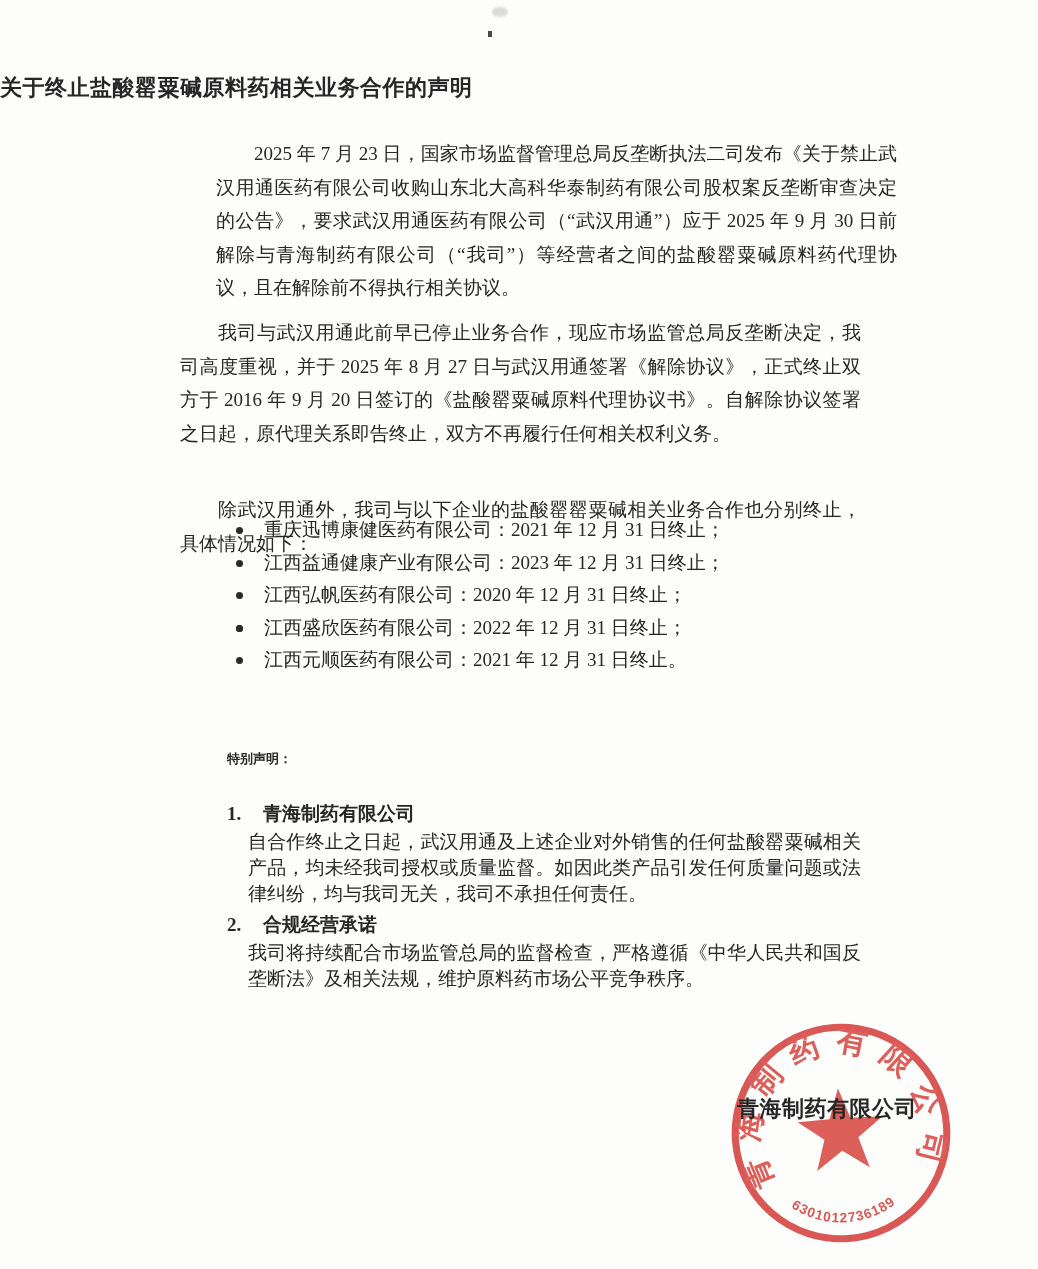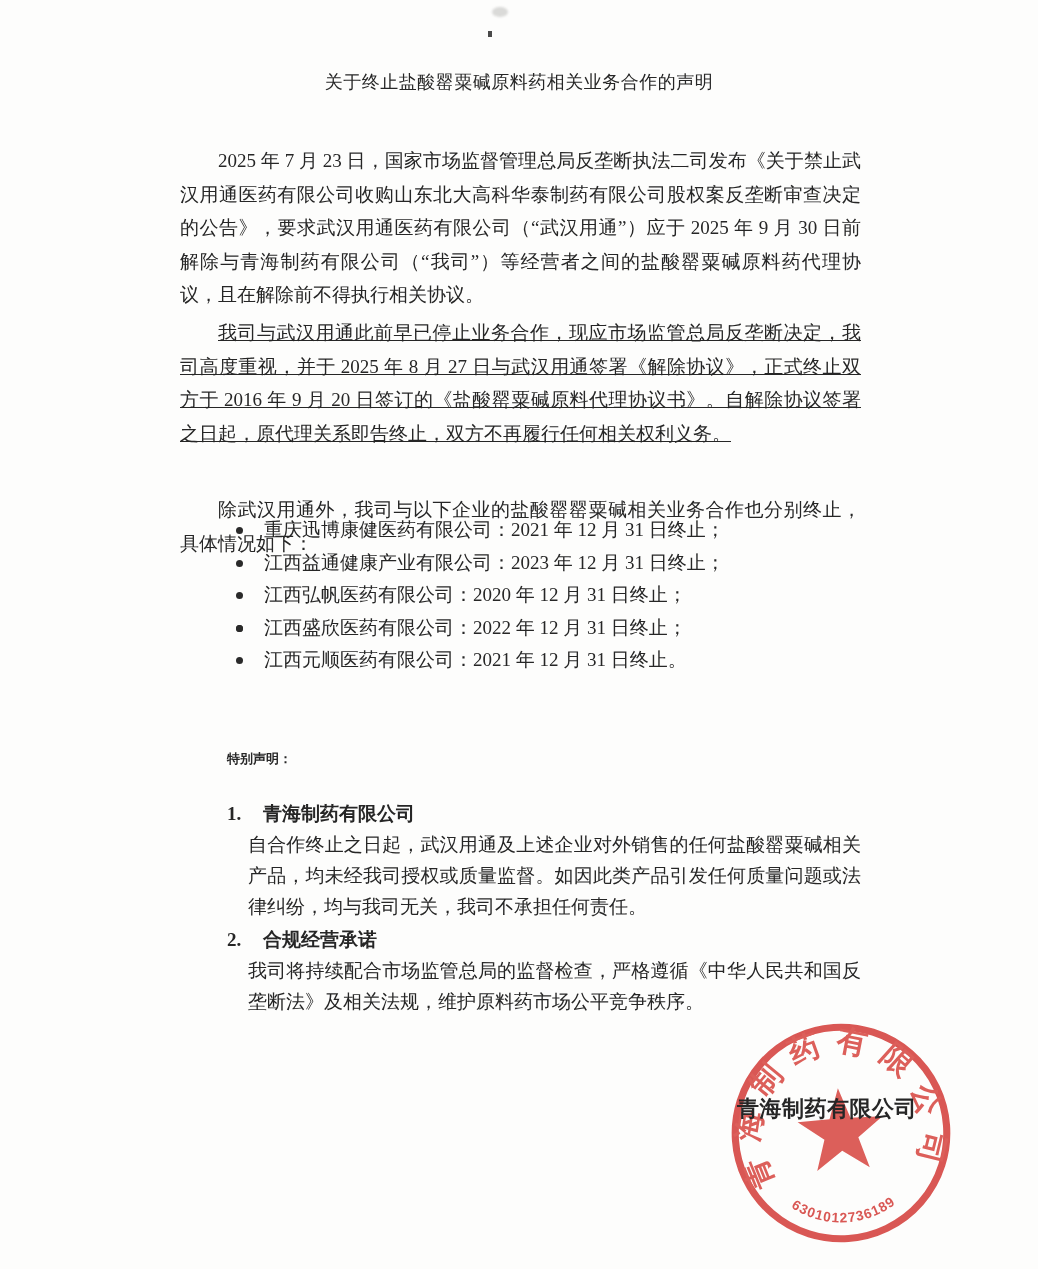--- a/index.html
+++ b/index.html
@@ -10,36 +10,35 @@
     margin: 0 auto;
     background: #fdfdfc;
     overflow: hidden;
     font-family: "Liberation Serif", "DejaVu Serif", serif;
     color: #262626;
   }
   .doc-title {
     position: absolute;
     left: 0; right: 0;
     top: 58px;
-    text-align: center;
-    font-size: 18px;
-    font-weight: normal;
+    font-size: 22px;
+    font-weight: bold;
     letter-spacing: 0.5px;
   }
   .para {
     position: absolute;
     left: 180px;
     width: 681px;
     font-size: 19px;
     line-height: 33.5px;
     text-align: justify;
     text-indent: 2em;
   }
-  .para-1 { top: 125px; }
-  .para-2 { top: 297px; text-decoration: underline; }
+  .para-1 { top: 118px; margin-left: 36px; }
+  .para-2 { top: 297px; }
   .para-3 { top: 449px; margin-top: 44px; }
   .term-list {
     position: absolute;
     left: 230px;
     top: 514px;
     width: 620px;
     margin: 0; padding: 0;
     list-style: none;
     font-size: 19px;
     line-height: 32.6px;
@@ -70,21 +69,21 @@
   .decl-title-row {
     display: flex;
     font-size: 19px;
     font-weight: bold;
     line-height: 31px;
   }
   .decl-number { width: 36px; }
   .decl-body {
     margin: 0 0 2px 21px;
     font-size: 19px;
-    line-height: 31px;
+    line-height: 26px;
     text-align: justify;
   }
   .signature-block {
     position: absolute;
     left: 737px;
     top: 1094px;
     z-index: 2;
   }
   .signature-company {
     font-size: 22px;

